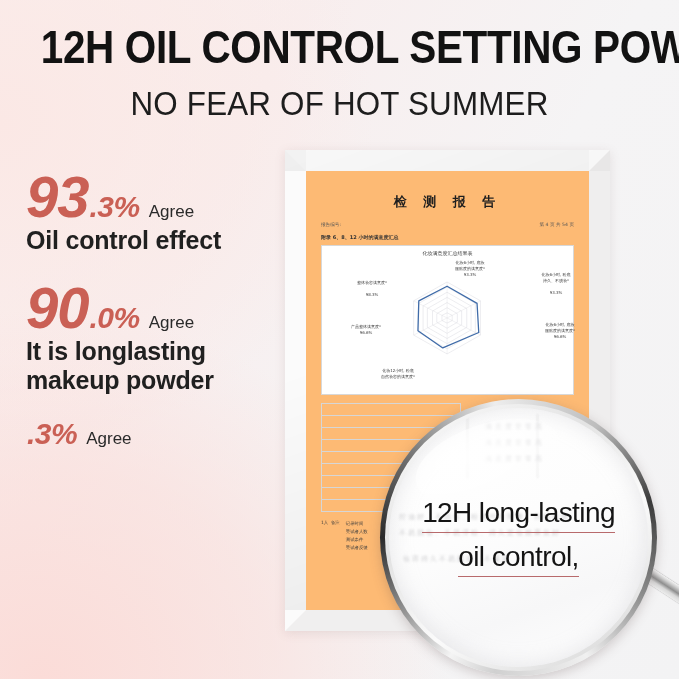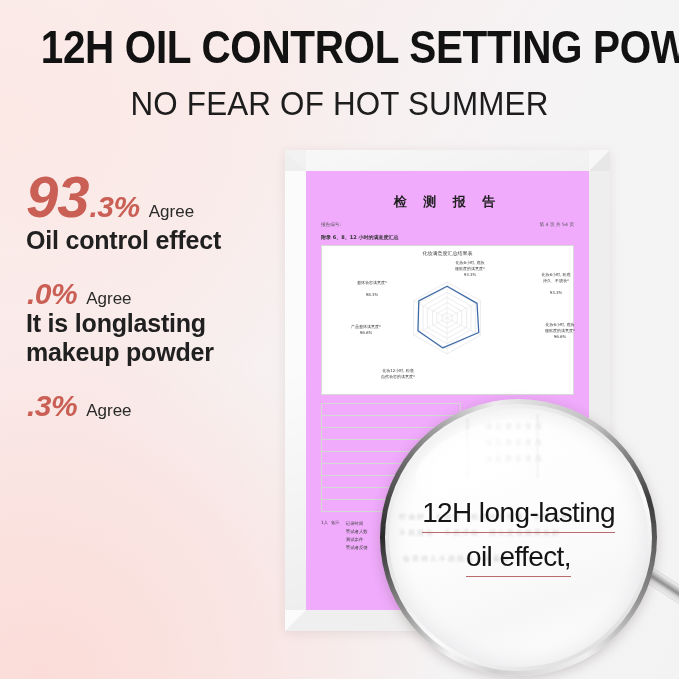--- a/index.html
+++ b/index.html
@@ -143,21 +143,21 @@
     left: 21px; top: 21px; right: 21px; bottom: 21px;
     box-shadow: inset 0 2px 5px rgba(0,0,0,0.10), inset 0 0 1px rgba(0,0,0,0.25);
     background: #ffffff;
     overflow: hidden;
   }
 
   
   .doc {
     position: absolute;
     inset: 0;
-    background: #f0abfc;
+    background: #fdba74;
     padding: 16px 15px 0 15px;
     box-sizing: border-box;
     color: #2e2e2e;
   }
   .doc-title {
     text-align: center;
     font-family: "DejaVu Sans", sans-serif;
     font-weight: 700;
     font-size: 13px;
     letter-spacing: 6px;
@@ -370,20 +370,21 @@
       <div class="stat-line">
         <span class="stat-big">93</span>
         <span class="stat-dec">.3%</span>
         <span class="stat-agree">Agree</span>
       </div>
       <div class="stat-desc">Oil control effect</div>
     </div>
 
     <div class="stat">
       <div class="stat-line">
+        <span class="stat-big">90</span>
         <span class="stat-dec">.0%</span>
         <span class="stat-agree">Agree</span>
       </div>
       <div class="stat-desc">It is longlasting makeup powder</div>
     </div>
 
     <div class="stat">
       <div class="stat-line">
         <span class="stat-dec">.3%</span>
         <span class="stat-agree">Agree</span>
@@ -502,21 +503,21 @@
             <div class="r1">满意度非常高</div>
             <div class="r2">满意度非常高</div>
             <div class="r3">满意度非常高</div>
             <div class="r4">控油好、不脱妆、粉底均匀附着、自然妆效</div>
             <div class="r5">不易脱妆、不易浮粉、持久定妆效果良好</div>
             <div class="r6">妆容持久不易脱落、不晕染</div>
           </div>
 
           <div class="mag-text">
             <div class="mag-line"><span>12H long-lasting</span></div>
-            <div class="mag-line"><span>oil effect,</span></div>
+            <div class="mag-line"><span>oil control,</span></div>
           </div>
 
           <div class="mag-shine"></div>
         </div>
       </div>
     </div>
   </div>
 
 </div>
 

